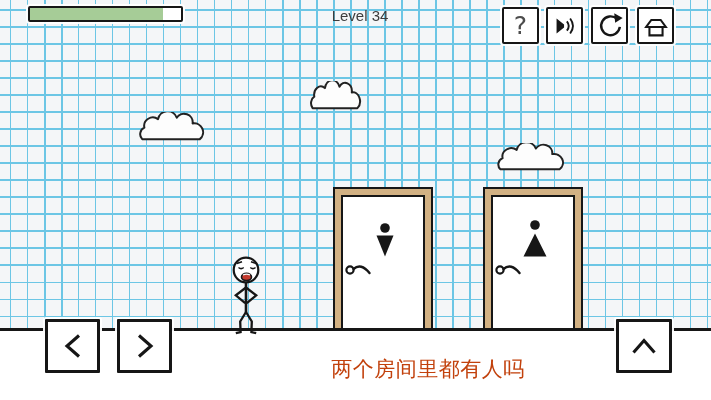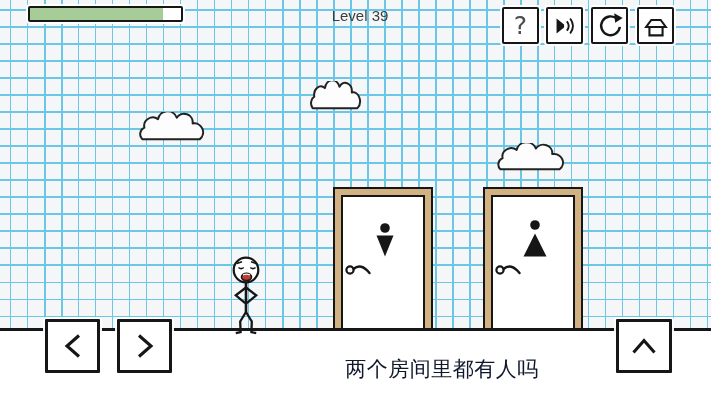--- a/index.html
+++ b/index.html
@@ -62,22 +62,22 @@
   .nav-btn{
     position:absolute;z-index:4;background:#fff;border:3px solid var(--ink,#161616);border-radius:1px;
     box-shadow:0 0 0 2px rgba(255,255,255,.95);display:flex;align-items:center;justify-content:center;
     padding:0;cursor:pointer;box-sizing:border-box;
   }
   .nav-btn.left{left:45px;top:319px;width:55px;height:54px;}
   .nav-btn.right{left:117px;top:319px;width:55px;height:54px;}
   .nav-btn.up{left:616px;top:319px;width:56px;height:54px;}
 
   .question-text{
-    position:absolute;left:442px;top:355px;transform:translateX(-50%);z-index:4;
-    font-size:21px;color:#0f172a;letter-spacing:.5px;white-space:nowrap;
+    position:absolute;left:428px;top:355px;transform:translateX(-50%);z-index:4;
+    font-size:21px;color:#c2410c;letter-spacing:.5px;white-space:nowrap;
   }
 </style>
 </head>
 <body>
 
 <div class="stage">
 
   <div class="sky"></div>
 
   <div class="cloud" style="left:135px;top:112px;width:72px;height:30px;">
@@ -92,21 +92,21 @@
   </div>
   <div class="cloud" style="left:493px;top:143px;width:74px;height:29px;">
     <svg width="74" height="29" viewBox="0 0 100 42" preserveAspectRatio="none">
       <path d="M10 38 A10 10 0 0 1 13 22 A12 12 0 0 1 32 10 A13.5 13.5 0 0 1 58 8 A12 12 0 0 1 80 16 A12.5 12.5 0 0 1 90 38 Z" fill="#fdfdfd" stroke="#222" stroke-width="2" vector-effect="non-scaling-stroke" stroke-linejoin="round"></path>
     </svg>
   </div>
 
   <div class="progress">
     <div class="progress-fill" style="width: 88%;"></div>
   </div>
-  <div class="level-label">Level 39</div>
+  <div class="level-label">Level 34</div>
 
   <button class="icon-btn help">
     <span class="qmark">?</span>
   </button>
   <button class="icon-btn sound">
     <svg width="30" height="30" viewBox="0 0 32 32">
       <path d="M7 8 L7 24 L15 17.5 L15 14.5 Z" fill="#161616"></path>
       <path d="M18 11 Q22 16 18 21" fill="none" stroke="#161616" stroke-width="2"></path>
       <path d="M21.5 8 Q27.5 16 21.5 24" fill="none" stroke="#161616" stroke-width="2"></path>
     </svg>

